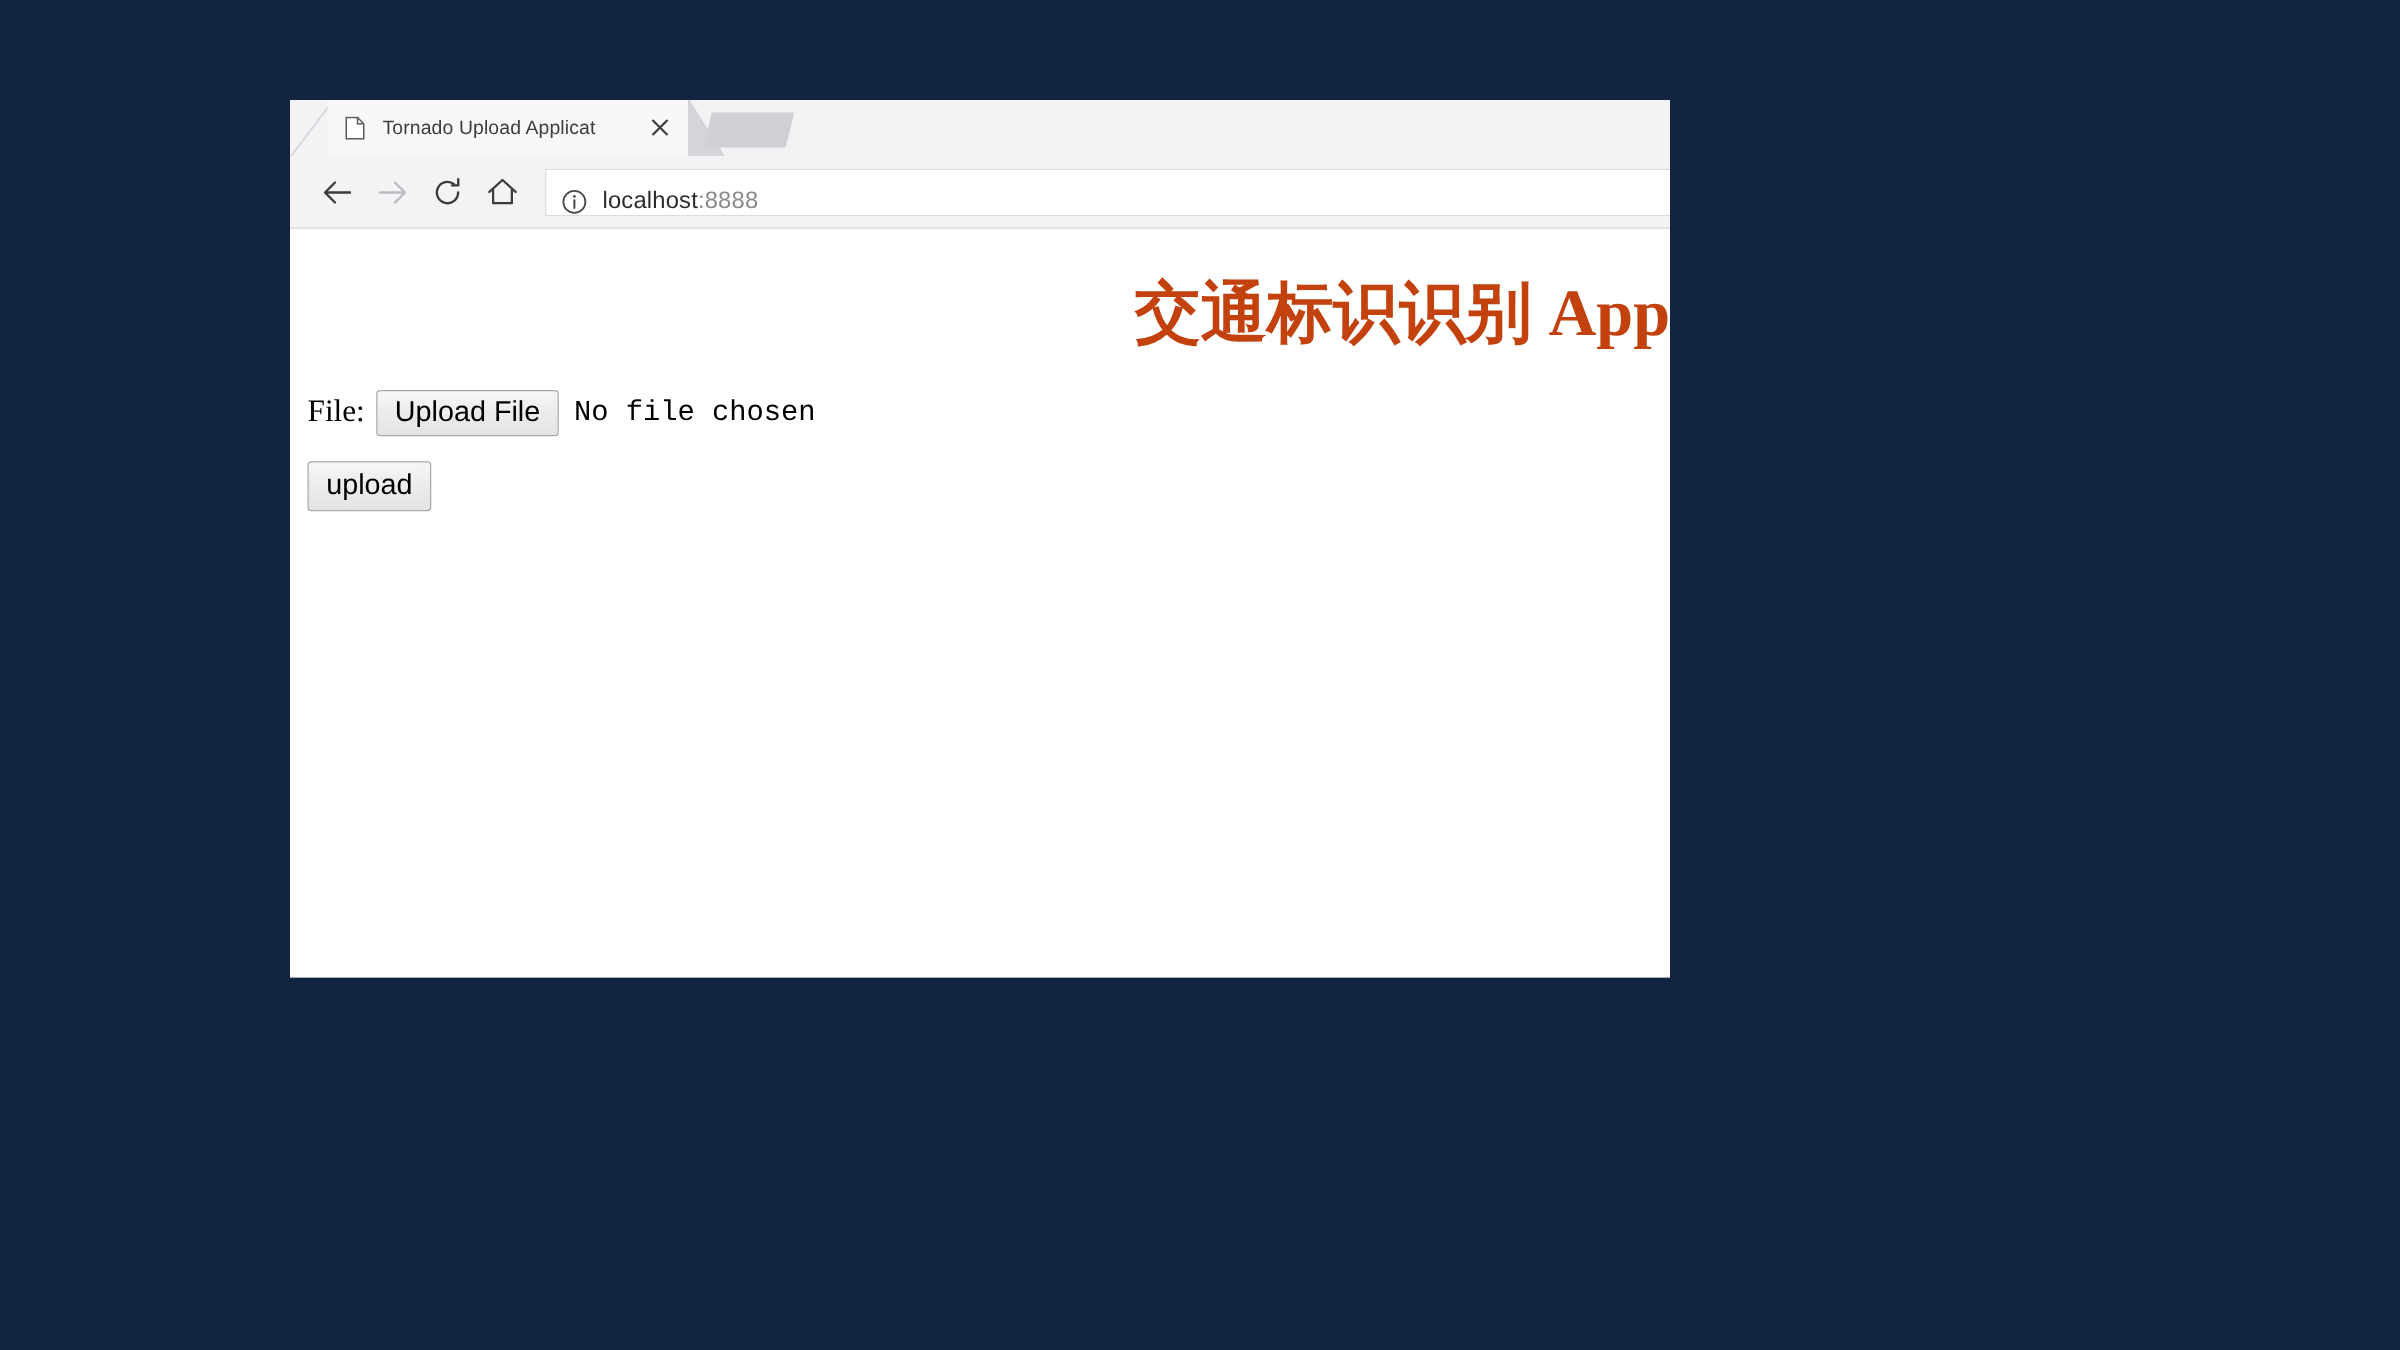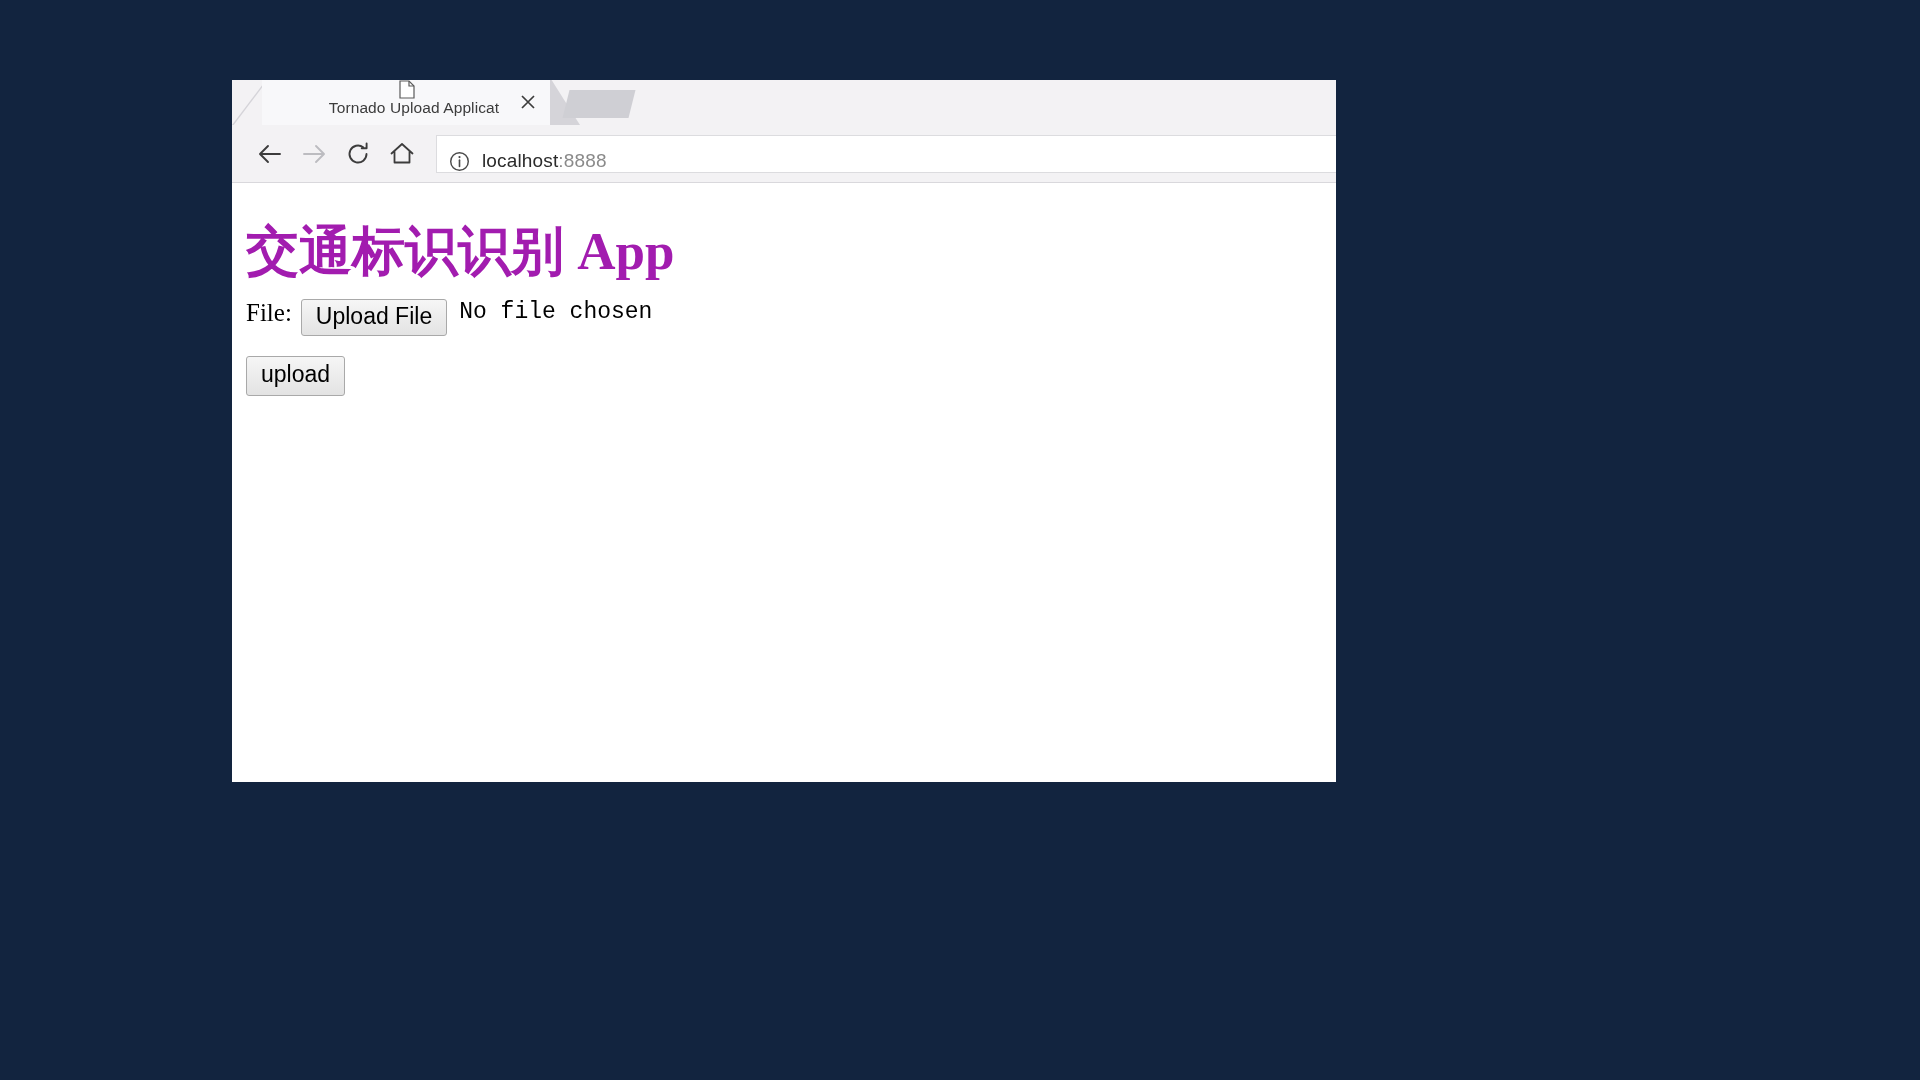--- a/index.html
+++ b/index.html
@@ -53,21 +53,20 @@
     clip-path: polygon(100% 0, 100% 100%, 0 100%);
   }
 
   .browser-tab {
     position: absolute;
     top: 0;
     height: 45px;
     display: flex;
     align-items: center;
     box-sizing: border-box;
-    flex-direction: column;
   }
   #tab-active {
     left: 30px;
     width: 290px;
     background: #f8f8fa;
     padding-left: 14px;
   }
   #tab-favicon {
     width: 16px;
     height: 19px;
@@ -171,30 +170,31 @@
     right: 0;
     bottom: 0;
     background: #ffffff;
     padding: 14px 0 0 14px;
     box-sizing: border-box;
   }
   #page-heading {
     font-family: "Liberation Serif", "DejaVu Serif", serif;
     font-weight: bold;
     font-size: 53px;
-    color: #a21caf;
+    color: #c2410c;
     margin: 0;
     padding: 22px 0 0 0;
     line-height: 1.18;
     white-space: nowrap;
+    text-align: right;
   }
   #file-row {
     display: flex;
-    align-items: flex-start;
-    margin-top: 16px;
+    align-items: center;
+    margin-top: 29px;
     white-space: nowrap;
   }
   #file-label {
     font-family: "Liberation Serif", "DejaVu Serif", serif;
     font-size: 25px;
     color: #000000;
     margin-right: 9px;
   }
   #choose-file-button {
     font-family: "Liberation Sans", sans-serif;

